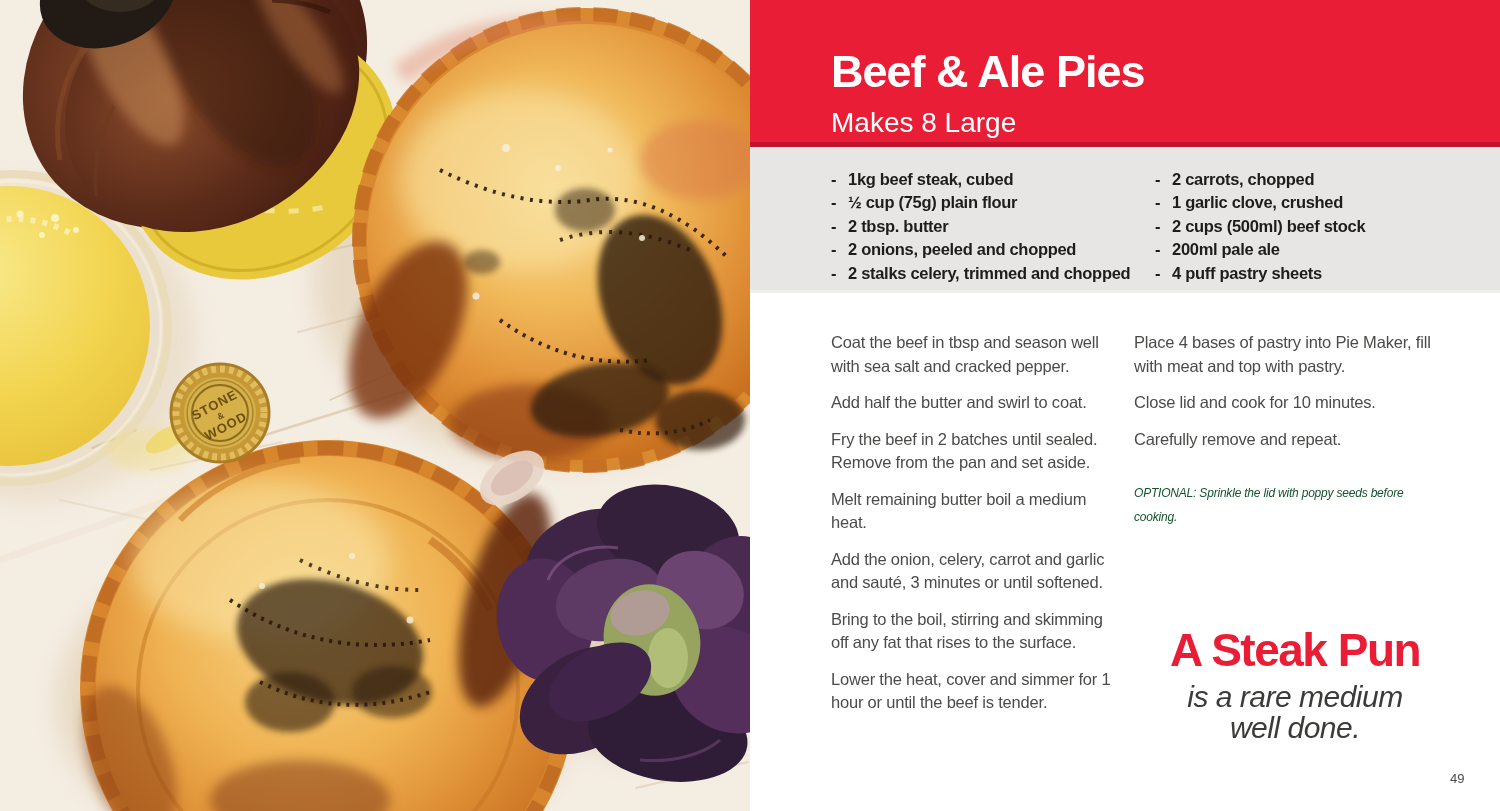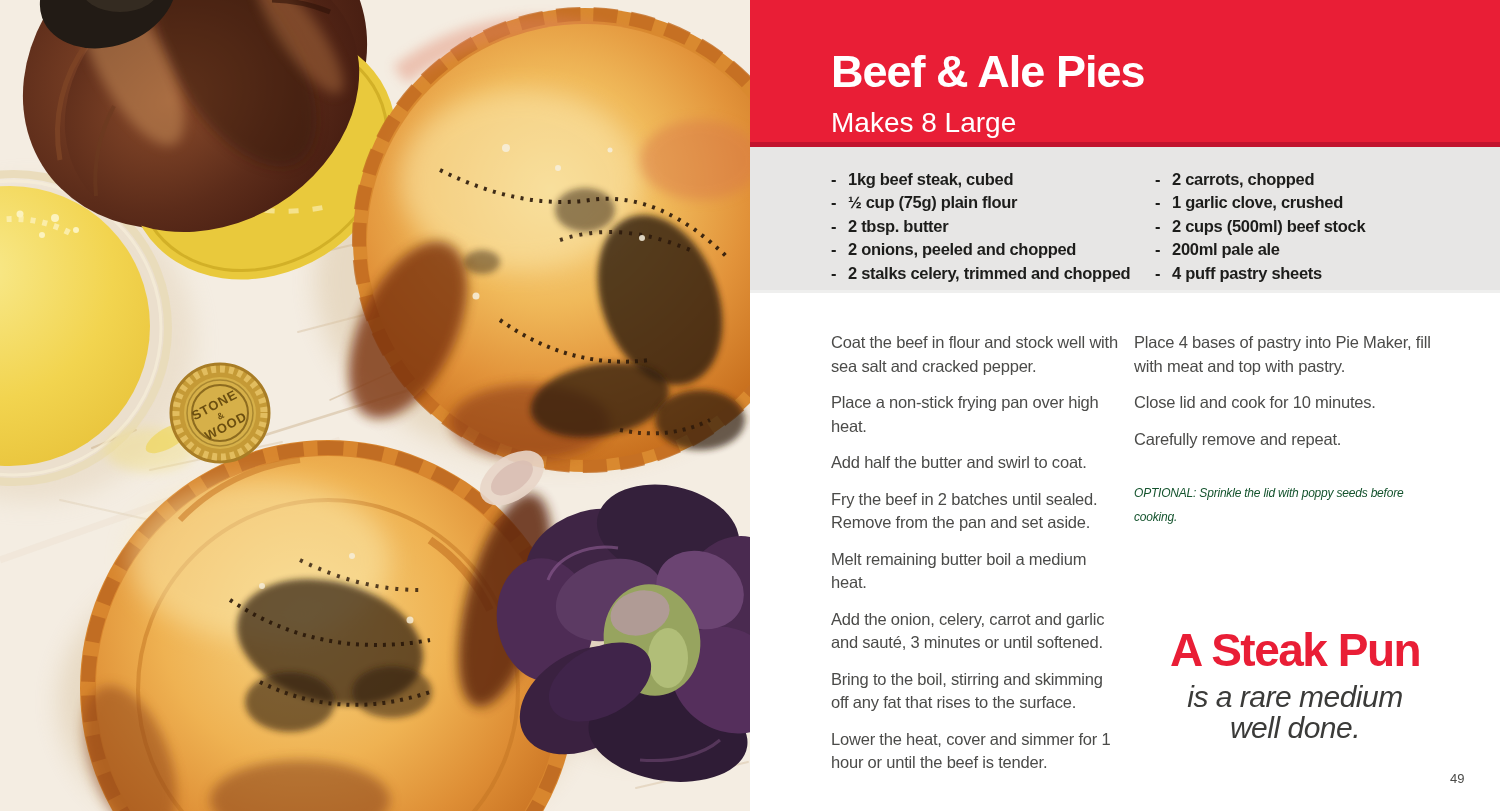--- a/index.html
+++ b/index.html
@@ -280,23 +280,22 @@
 
           <li class="ing">
             <span class="dash">-</span>
             <span>4 puff pastry sheets</span>
           </li>
         </ul>
     </section>
 
     <div class="method-col left">
 
-        <p class="step">Coat the beef in flour and stock well with sea salt and cracked pepper.</p>
-
-        <p class="step">Place a non-stick frying pan over high heat.</p>
+        <p class="step">Coat the beef in tbsp and season well with sea salt and cracked pepper.</p>
+
 
         <p class="step">Add half the butter and swirl to coat.</p>
 
         <p class="step">Fry the beef in 2 batches until sealed. Remove from the pan and set aside.</p>
 
         <p class="step">Melt remaining butter boil a medium heat.</p>
 
         <p class="step">Add the onion, celery, carrot and garlic and sauté, 3 minutes or until softened.</p>
 
 

